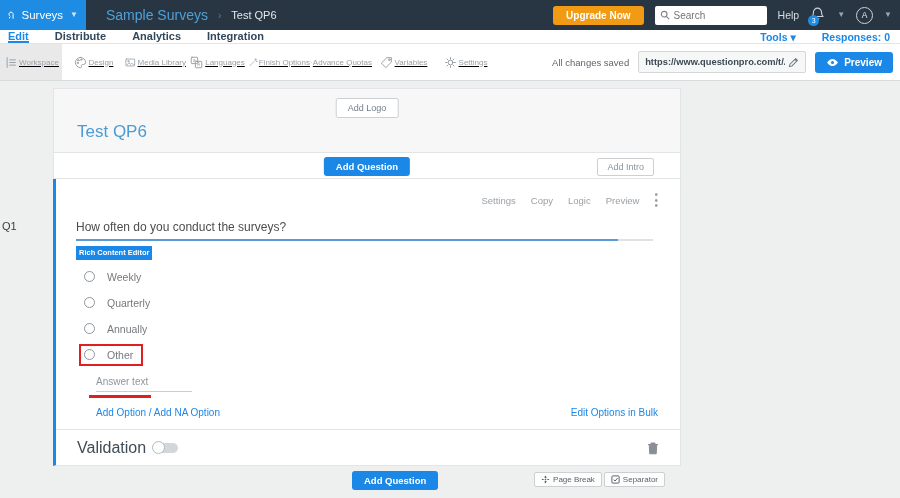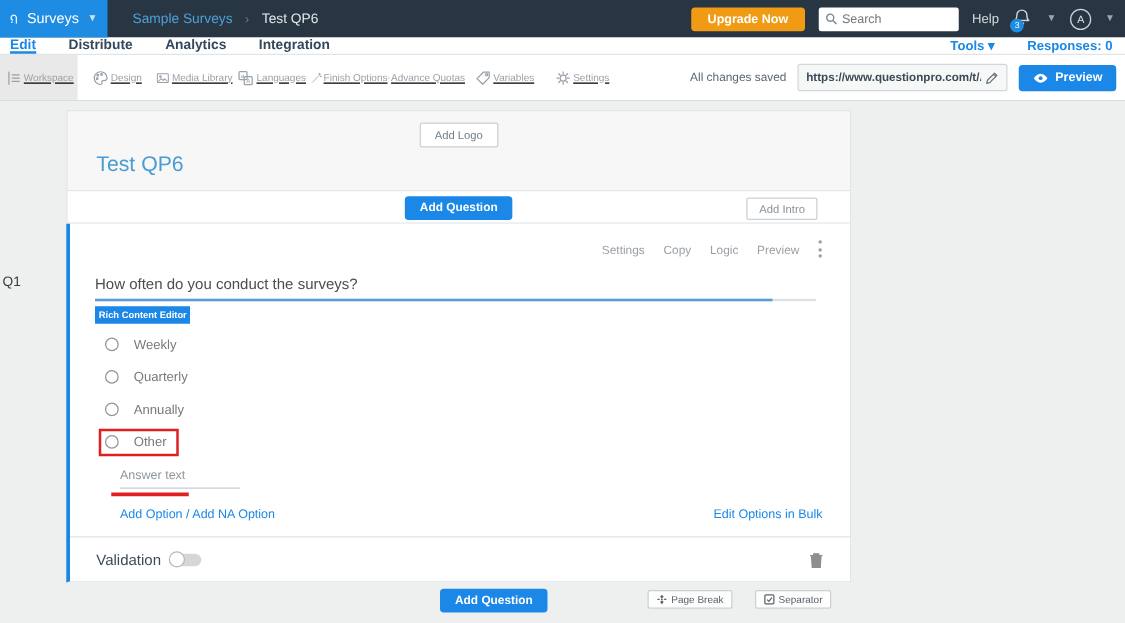--- a/index.html
+++ b/index.html
@@ -7,21 +7,21 @@
   body { font-family:"Liberation Sans", sans-serif; background:#eef0f0; position:relative; }
 
   
   .topbar { height:30px; background:#273642; display:flex; align-items:center; }
   .brand { width:86px; height:30px; background:#1e8ce3; display:flex; align-items:center; padding:0 8px; gap:7px; flex-shrink:0; cursor:pointer; }
   .brand-logo { width:14px; height:18px; }
   .brand-label { color:#fff; font-size:11.5px; }
   .caret { font-size:8px; line-height:1; }
   .brand .caret { color:#cfe4f7; }
   .crumbs { display:flex; align-items:center; gap:10px; margin-left:20px; }
-  .crumb-parent { color:#4fa0d8; font-size:11px; cursor:pointer; }
+  .crumb-parent { color:#4fa0d8; font-size:14px; cursor:pointer; }
   .crumb-sep { color:#6b7b88; font-size:10px; }
   .crumb-current { color:#e4e8ea; font-size:11px; }
   .top-right { margin-left:auto; display:flex; align-items:center; gap:11px; padding-right:8px; }
   .upgrade-btn { background:#f09b13; color:#fff; font-size:10px; font-weight:bold; padding:4px 13px; border-radius:3px; border:none; cursor:pointer; }
   .searchbox { width:112px; height:19px; background:#fff; border-radius:2px; display:flex; align-items:center; padding:0 5px; gap:4px; }
   .searchbox input { border:none; outline:none; width:75px; font-size:10px; color:#444; font-family:"Liberation Sans",sans-serif; background:transparent; }
   .help-label { color:#d7dce0; font-size:10.5px; cursor:pointer; }
   .bell-wrap { position:relative; width:16px; height:18px; cursor:pointer; }
   .badge { position:absolute; left:-2px; bottom:-2px; background:#1e8ce3; color:#fff; width:11px; height:11px; border-radius:50%; font-size:7px; display:flex; align-items:center; justify-content:center; }
   .tb-caret { color:#9aa5ad; }
@@ -75,29 +75,29 @@
   .option-row.highlighted { margin-left:23px; border:2px solid #e02020; width:64px; height:22px; padding-left:3px; margin-top:2px; margin-bottom:2px; }
   .answer-wrap { position:relative; margin:5px 0 0 40px; width:96px; }
   .answer-wrap input { width:96px; border:none; border-bottom:1px solid #c9ccd0; outline:none; font-size:10px; color:#6f767c; padding:0 0 4px 0; background:transparent; font-family:"Liberation Sans",sans-serif; }
   .answer-wrap input::placeholder { color:#8f969c; opacity:1; }
   .red-underline { position:absolute; left:-7px; bottom:-6px; width:62px; height:3px; background:#e02020; }
   .option-links { display:flex; justify-content:space-between; margin:15px 22px 0 40px; font-size:10px; }
   .blue-link { color:#1b87e6; cursor:pointer; }
   .link-sep { color:#1b87e6; }
   .q-footer { position:absolute; left:0; right:0; bottom:0; height:36px; border-top:1px solid #e2e4e6; display:flex; align-items:center; justify-content:space-between; padding:0 21px; }
   .validation-wrap { display:flex; align-items:center; gap:8px; }
-  .validation-label { font-size:12px; color:#3f4b56; }
+  .validation-label { font-size:16px; color:#3f4b56; }
   .toggle { position:relative; width:24px; height:10px; background:#d4d7da; border-radius:5px; cursor:pointer; }
   .toggle .knob { position:absolute; left:-2px; top:-2px; width:13px; height:13px; background:#fff; border:1px solid #b6babd; border-radius:50%; }
   .trash { cursor:pointer; }
 
   
   .bottom-bar { position:absolute; left:0; right:0; top:390px; height:18px; }
   .bottom-bar .btn-blue { position:absolute; left:352px; top:0; }
-  .pb-group { position:absolute; right:235px; top:1px; display:flex; gap:18px; }
+  .pb-group { position:absolute; right:235px; top:1px; display:flex; gap:2px; }
   .mini-btn { background:#fdfdfd; border:1px solid #ccd0d3; border-radius:2px; font-size:8px; color:#5a636b; padding:2px 6px; display:flex; align-items:center; gap:3px; cursor:pointer; font-family:"Liberation Sans",sans-serif; }
   .mini-btn svg { stroke:#5a636b; fill:none; stroke-width:1.1; }
 </style>
 </head>
 <body>
 
 <div class="topbar">
   <div class="brand">
     <svg class="brand-logo" viewBox="0 0 16 20">
       <path d="M12.5 18V8.2A5.2 5.2 0 1 0 4.6 12.6" stroke="#fff" stroke-width="2.4" fill="none" stroke-linecap="square"></path>

